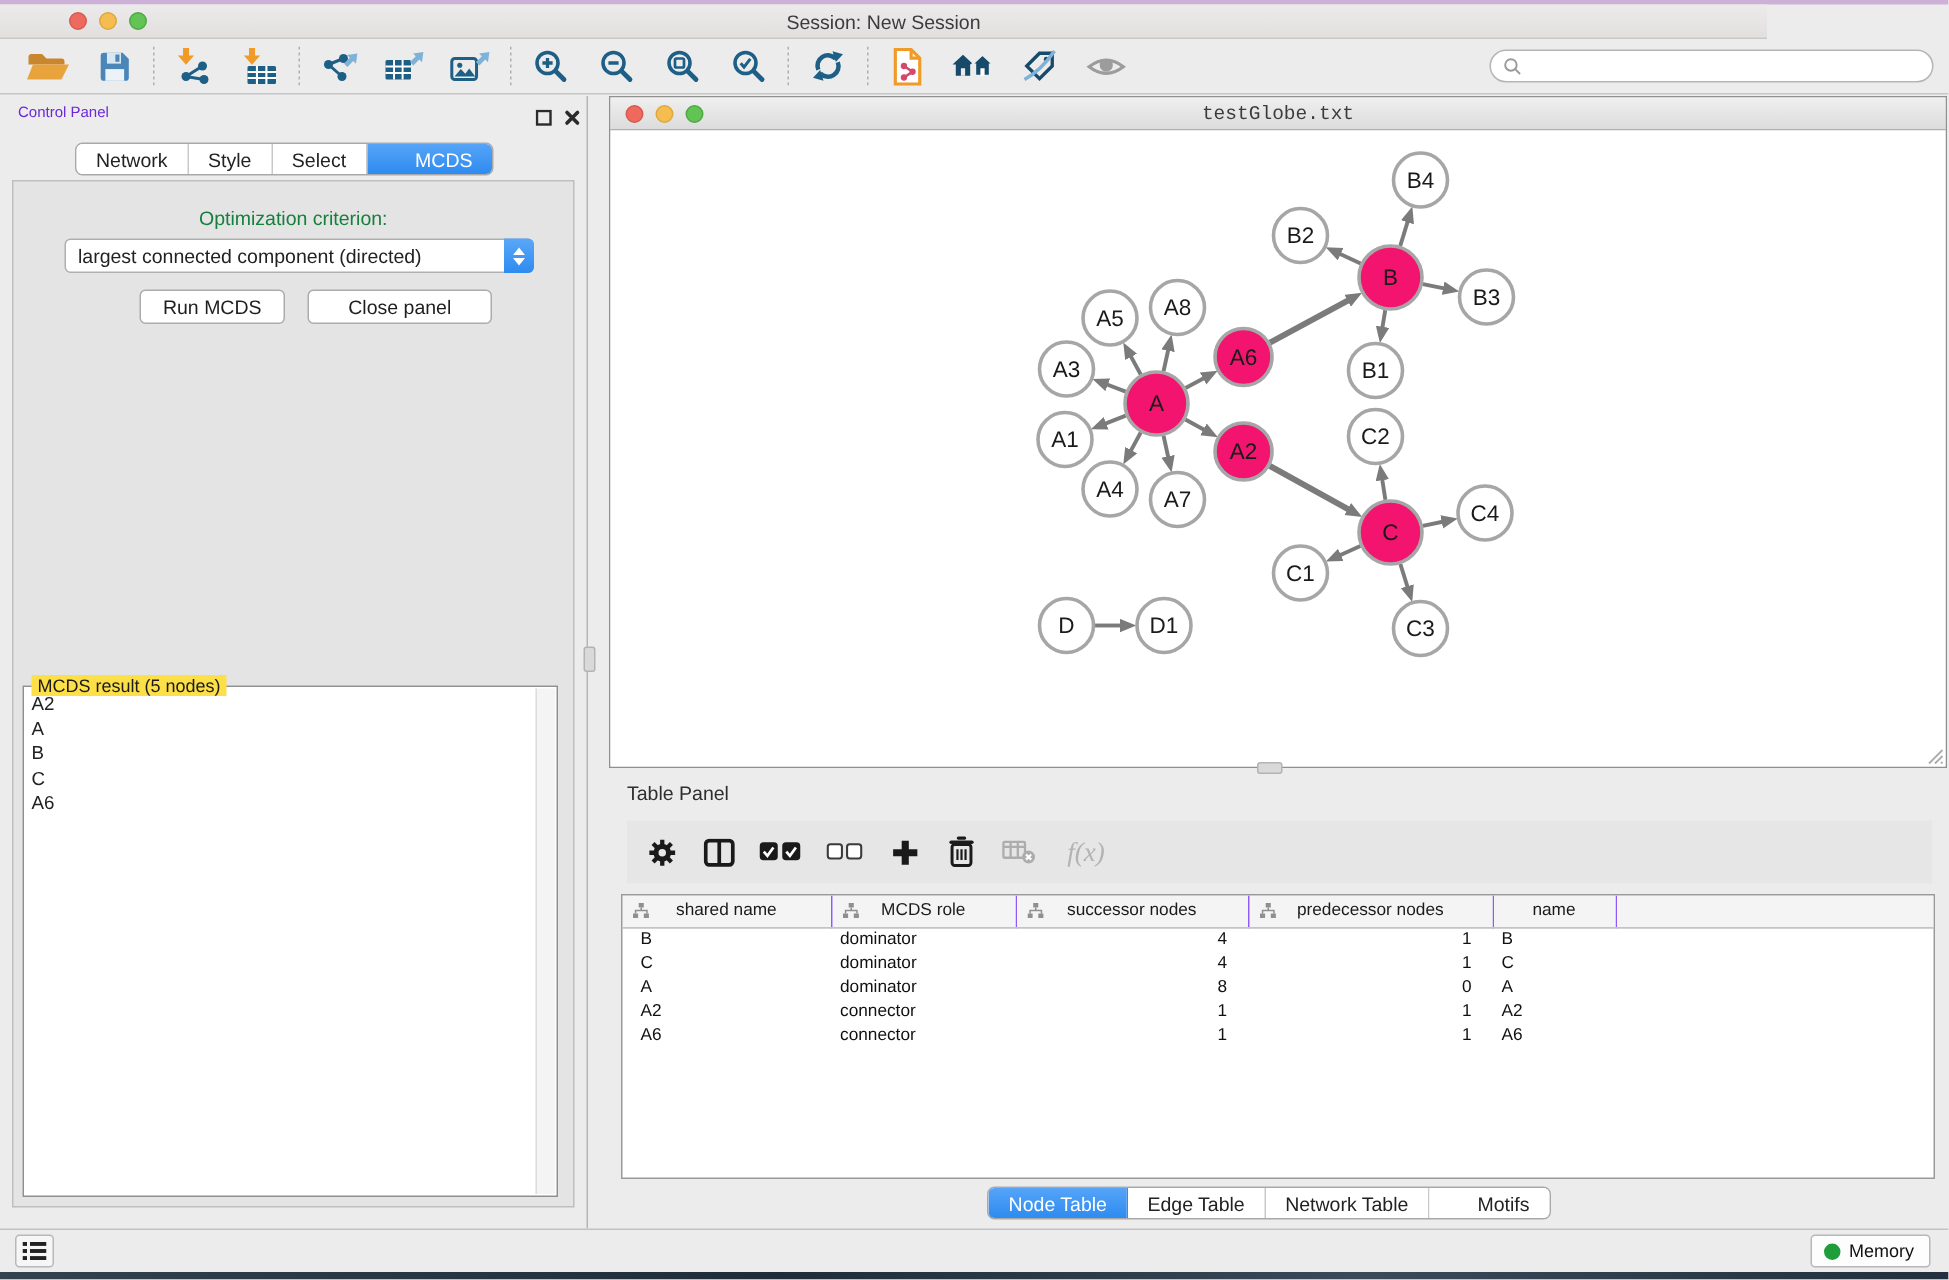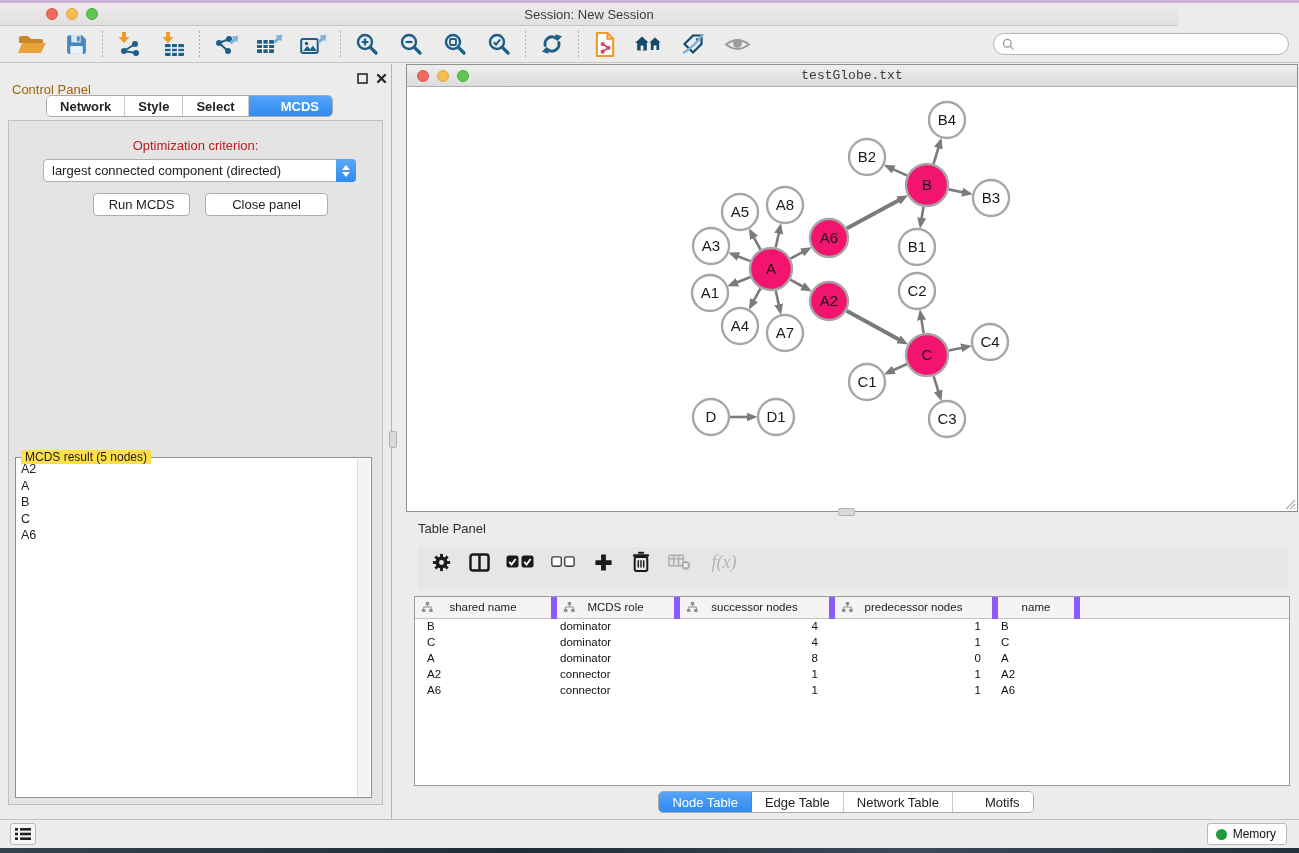--- a/index.html
+++ b/index.html
@@ -23,32 +23,32 @@
   .tbtn { width:44px; height:32px; display:flex; align-items:center; justify-content:center; }
   .tsep { width:1px; height:26px; margin:0 4px; background-image:linear-gradient(#AFAFAF 50%, transparent 50%); background-size:1px 4px; }
   #search-wrap { margin-left:auto; width:296px; height:22px; background:#fff; border:1px solid #B5B5B5;
     border-radius:11px; display:flex; align-items:center; padding:0 8px; }
   #search-input { border:none; outline:none; flex:1; font-size:12px; margin-left:5px; background:transparent; }
 
   
   #control-panel { position:absolute; left:0; top:64px; width:392px; height:755px; background:#ECECEC;
     border-right:1px solid #B5B5B5; }
   .panel-head { position:relative; height:26px; }
-  .panel-head .ptitle { position:absolute; left:12px; top:18px; font-size:13px; color:#a16207; }
+  .panel-head .ptitle { position:absolute; left:12px; top:6px; font-size:10px; color:#6d28d9; }
   .panel-ic { position:absolute; top:7px; width:14px; height:14px; display:flex; align-items:center; justify-content:center; }
 
   .seg { display:inline-flex; border:1px solid #A9A9A9; border-radius:5px; background:#fff; overflow:hidden; height:22px; }
   .seg .item { padding:0 13px; font-size:13px; color:#222; border-right:1px solid #C9C9C9;
     display:flex; align-items:center; background:#fff; }
   .seg .item:last-child { border-right:none;padding-left:32px; }
   .seg .item.active { background:linear-gradient(#55A4F8,#2E8BF0); color:#fff; border-right-color:#2E8BF0; }
 
-  #cp-tabs { position:absolute; top:31px; left:0; right:12px; text-align:center;font-weight:bold; }
+  #cp-tabs { position:absolute; top:31px; left:0; right:12px; text-align:center; }
   #cp-content { position:absolute; left:8px; right:8px; top:56px; bottom:14px; border:1px solid #BFBFBF; background:#E4E4E4; }
-  #opt-label { position:absolute; top:17px; left:0; right:0; text-align:center; font-size:13px; color:#b91c1c; }
+  #opt-label { position:absolute; top:17px; left:0; right:0; text-align:center; font-size:13px; color:#15803d; }
   #opt-select { position:absolute; top:38px; left:34px; width:313px; height:23px; background:#fff;
     border:1px solid #AFAFAF; border-radius:4px; display:flex; align-items:center; }
   #opt-select .sel-text { flex:1; font-size:13px; padding-left:8px; white-space:nowrap; overflow:hidden; }
   #opt-select .stepper { width:20px; height:23px; margin:-1px -1px -1px 0; border-radius:0 4px 4px 0;
     background:linear-gradient(#5AA7F8,#2E8BF0); display:flex; flex-direction:column; align-items:center; justify-content:center; gap:2px; }
   .tri-up { width:0; height:0; border-left:4px solid transparent; border-right:4px solid transparent; border-bottom:5px solid #fff; }
   .tri-dn { width:0; height:0; border-left:4px solid transparent; border-right:4px solid transparent; border-top:5px solid #fff; }
   .cp-btn { position:absolute; top:72px; height:23px; background:#fff; border:1px solid #ACACAC; border-radius:4px;
     font-size:13px; color:#1E1E1E; display:flex; align-items:center; justify-content:center; }
   #run-btn { left:84px; width:97px; }
@@ -72,28 +72,28 @@
 
   .splitter-grip { position:absolute; background:#D9D9D9; border:1px solid #B3B3B3; border-radius:2px; }
   #v-grip { left:389px; top:431px; width:8px; height:17px; }
   #h-grip { left:838px; top:508px; width:17px; height:8px; }
 
   
   #table-panel { position:absolute; left:393px; top:514px; width:906px; height:305px; }
   #tp-head { position:relative; height:26px; }
   #tp-head .ptitle { position:absolute; left:25px; top:7px; font-size:13px; color:#2E2E2E; }
   #tp-toolbar { position:absolute; left:25px; right:11px; top:33px; height:42px; background:#E6E6E6;
-    display:flex; align-items:flex-start; gap:8px; padding-left:8px; }
+    display:flex; align-items:center; gap:8px; padding-left:8px; }
   .tp-btn { width:30px; height:30px; display:flex; align-items:center; justify-content:center; }
   #fx-label { font-family:"Liberation Serif", serif; font-style:italic; font-size:18px; color:#B3B3B3; }
 
   #node-table-wrap { position:absolute; left:21px; right:9px; top:82px; height:190px;
     border:1px solid #9A9A9A; background:#fff; overflow:hidden; }
   #node-table { border-collapse:collapse; table-layout:fixed; width:100%; }
-  #node-table th { height:21px; background:#F4F4F4; border-bottom:1px solid #C4C4C4; border-right:6px solid #8b5cf6;
+  #node-table th { height:21px; background:#F4F4F4; border-bottom:1px solid #C4C4C4; border-right:1px solid #8b5cf6;
     font-weight:normal; font-size:11.5px; color:#1B1B1B; position:relative; text-align:center; }
   #node-table th:last-child { border-right:none; }
   #node-table th .hicon { position:absolute; left:7px; top:5px; }
   #node-table td { height:16px; font-size:11.5px; color:#111; padding:0 6px; white-space:nowrap; overflow:hidden; }
   #node-table td:first-child { padding-left:12px; }
   #node-table td.num { text-align:right; padding-right:14px; }
   #tp-tabs { position:absolute; left:0; right:0; top:277px; display:flex; justify-content:center; }
 
   
   #status-bar { position:absolute; left:0; top:819px; width:1299px; height:29px; background:#ECECEC;

